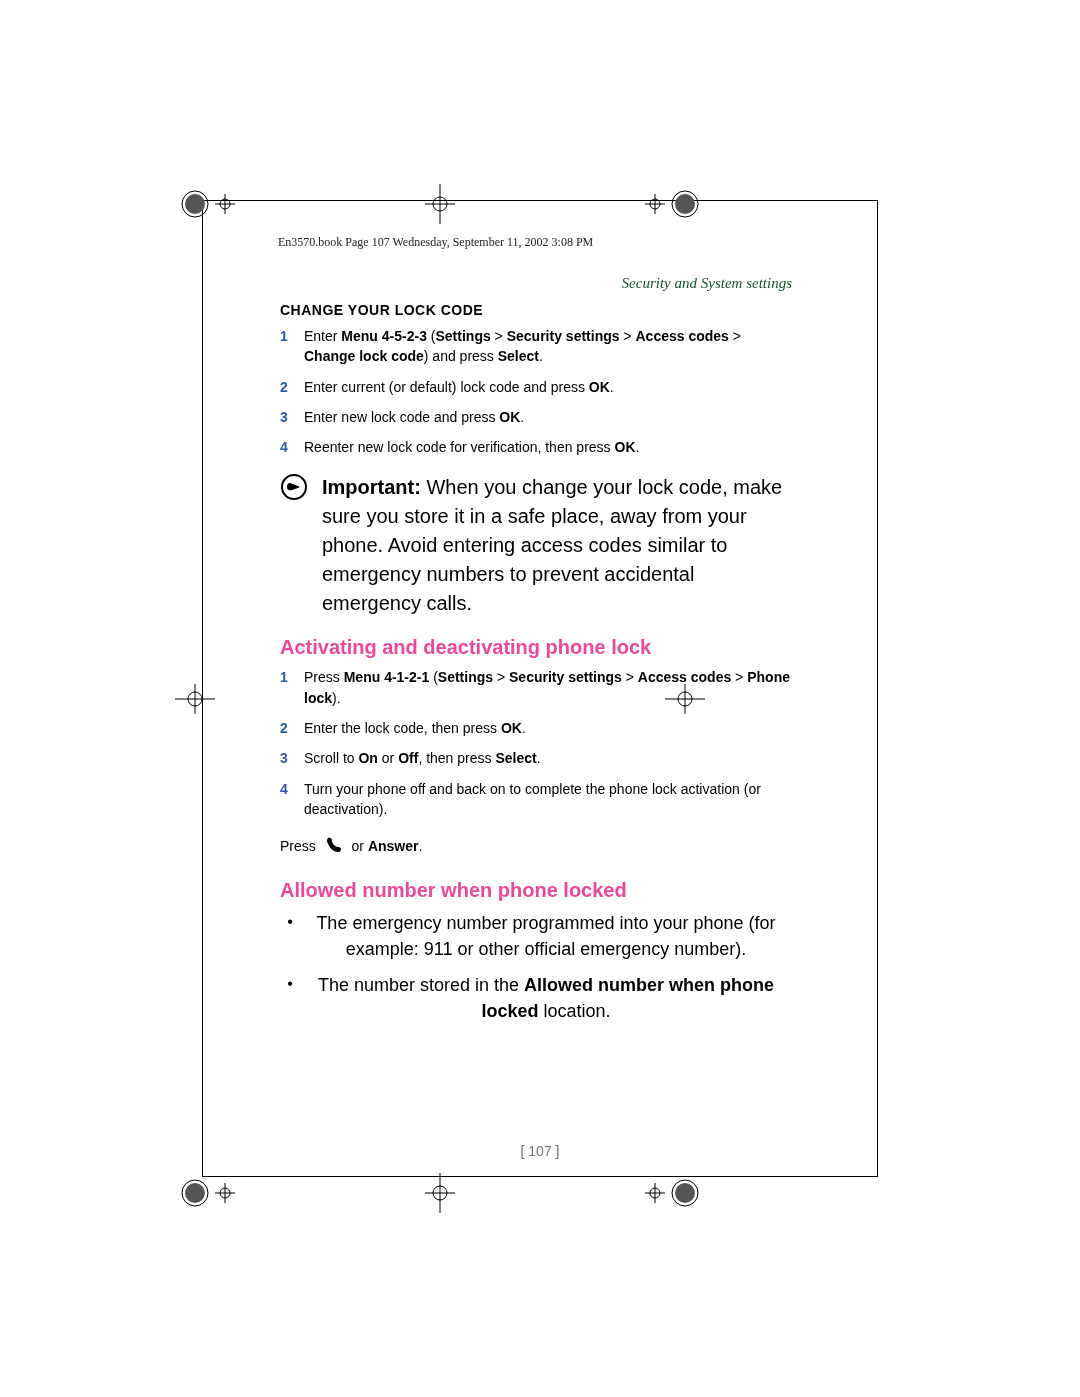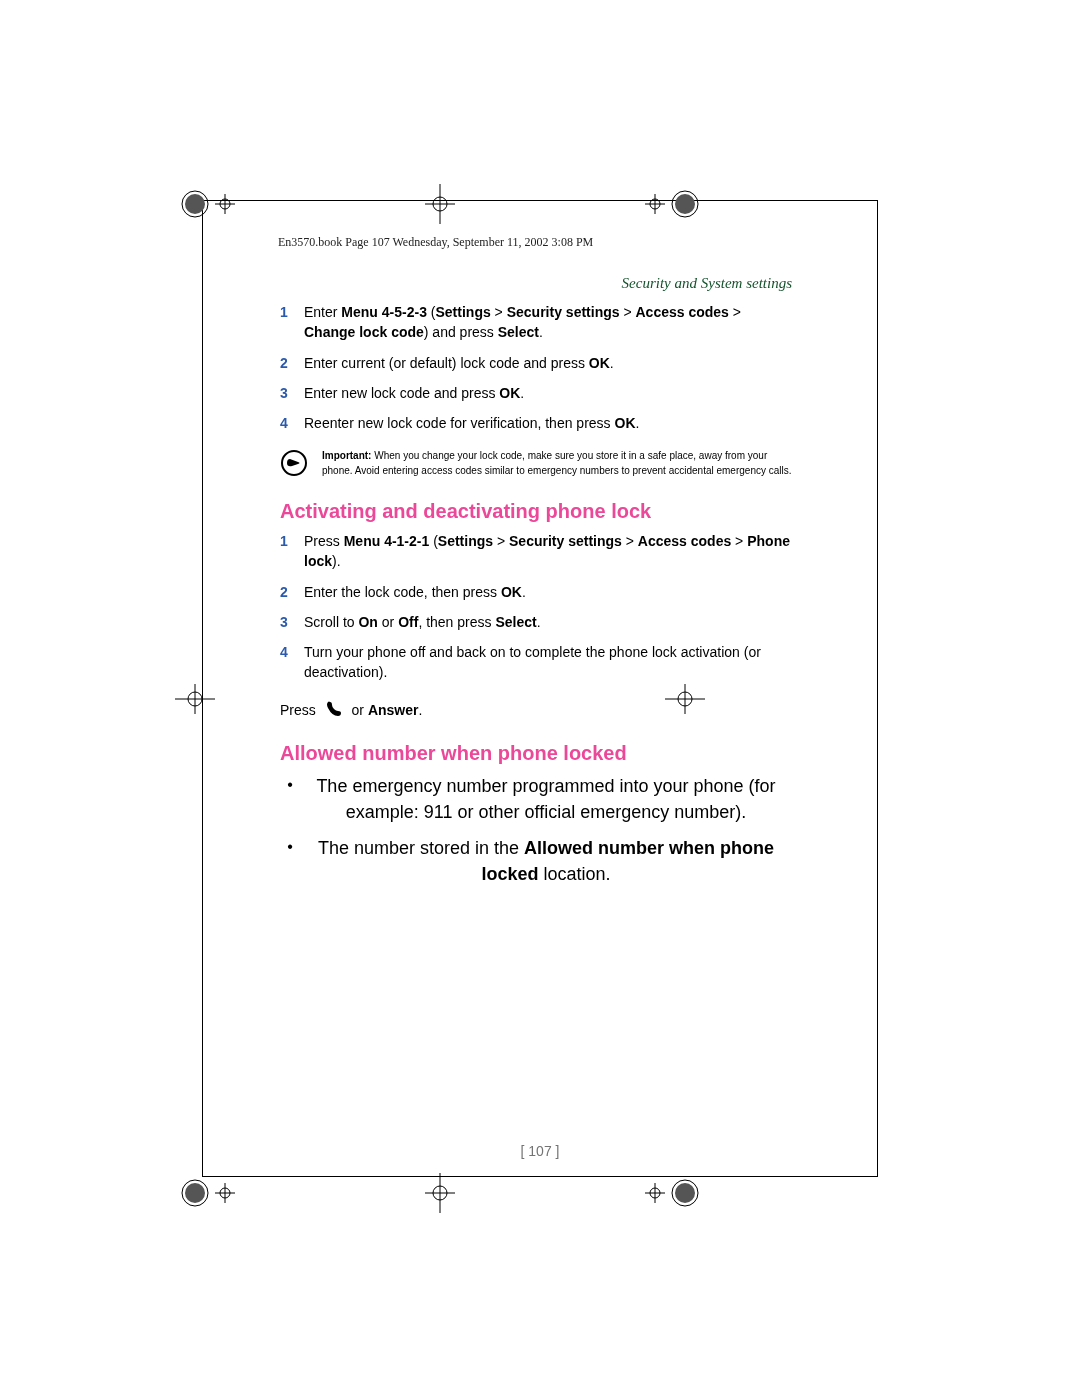--- a/index.html
+++ b/index.html
@@ -17,21 +17,21 @@
   .crop-ml { top: 50%; left: 175px; transform: translateY(-50%); }
   .crop-mr { top: 50%; right: 175px; transform: translateY(-50%); }
   .header-line { position: absolute; top: 235px; left: 278px; font-size: 12px; font-family: "Times New Roman", serif; color: #222; }
   .content { position: absolute; top: 275px; left: 280px; width: 512px; }
   .running-head { text-align: right; font-style: italic; color: #14532d; font-size: 15px; margin-bottom: 10px; font-family: Georgia, "Times New Roman", serif; }
   .sub1 { font-weight: bold; font-size: 14px; letter-spacing: 0.5px; margin-bottom: 8px; font-family: Arial, sans-serif; }
   .steps { list-style: none; margin-bottom: 16px; }
   .steps li { display: flex; align-items: flex-start; margin-bottom: 10px; font-size: 14px; line-height: 1.45; }
   .steps li .num { color: #2a5aad; font-weight: bold; width: 24px; flex: none; font-family: Arial, sans-serif; }
   .steps li .txt { flex: 1; }
-  .note { display: flex; align-items: flex-start; margin-bottom: 18px; font-size: 10px; line-height: 1.45; }
+  .note { display: flex; align-items: flex-start; margin-bottom: 18px; font-size: 20px; line-height: 1.45; }
   .note .icon { width: 32px; flex: none; margin-right: 10px; }
   .h2 { color: #ec4899; font-size: 20px; font-weight: bold; margin: 18px 0 8px; font-family: Arial, sans-serif; }
   .para { font-size: 14px; line-height: 1.45; margin-bottom: 10px; }
   .bullets { list-style: none; margin-top: 6px; }
   .bullets li { display: flex; align-items: flex-start; margin-bottom: 10px; font-size: 18px; line-height: 1.45; text-align: center; }
   .bullets li::before { content: "•"; width: 20px; flex:none; font-size: 16px; }
   .pagenum { position: absolute; bottom: 238px; left: 0; width: 1080px; text-align: center; font-size: 14px; color: #737373; font-family: Arial, sans-serif; }
   .phone-icon { display: inline-block; vertical-align: middle; margin: 0 4px; }
   b { font-weight: bold; }
 </style>
@@ -106,20 +106,21 @@
         <circle cx="20" cy="15" r="7" fill="none" stroke="#000"></circle>
       </svg>
   </div>
 
   <div class="header-line">En3570.book  Page 107  Wednesday, September 11, 2002  3:08 PM</div>
 
   <div class="content">
 
     <div class="running-head">Security and System settings</div>
 
+    <div class="sub1">CHANGE YOUR LOCK CODE</div>
     <ul class="steps">
       <li>
           <span class="num">1</span>
           <span class="txt">Enter <b>Menu 4-5-2-3</b> (<b>Settings</b> &gt; <b>Security settings</b> &gt; <b>Access codes</b> &gt; <b>Change lock code</b>) and press <b>Select</b>.</span>
         </li>
       <li>
           <span class="num">2</span>
           <span class="txt">Enter current (or default) lock code and press <b>OK</b>.</span>
         </li>
       <li>

